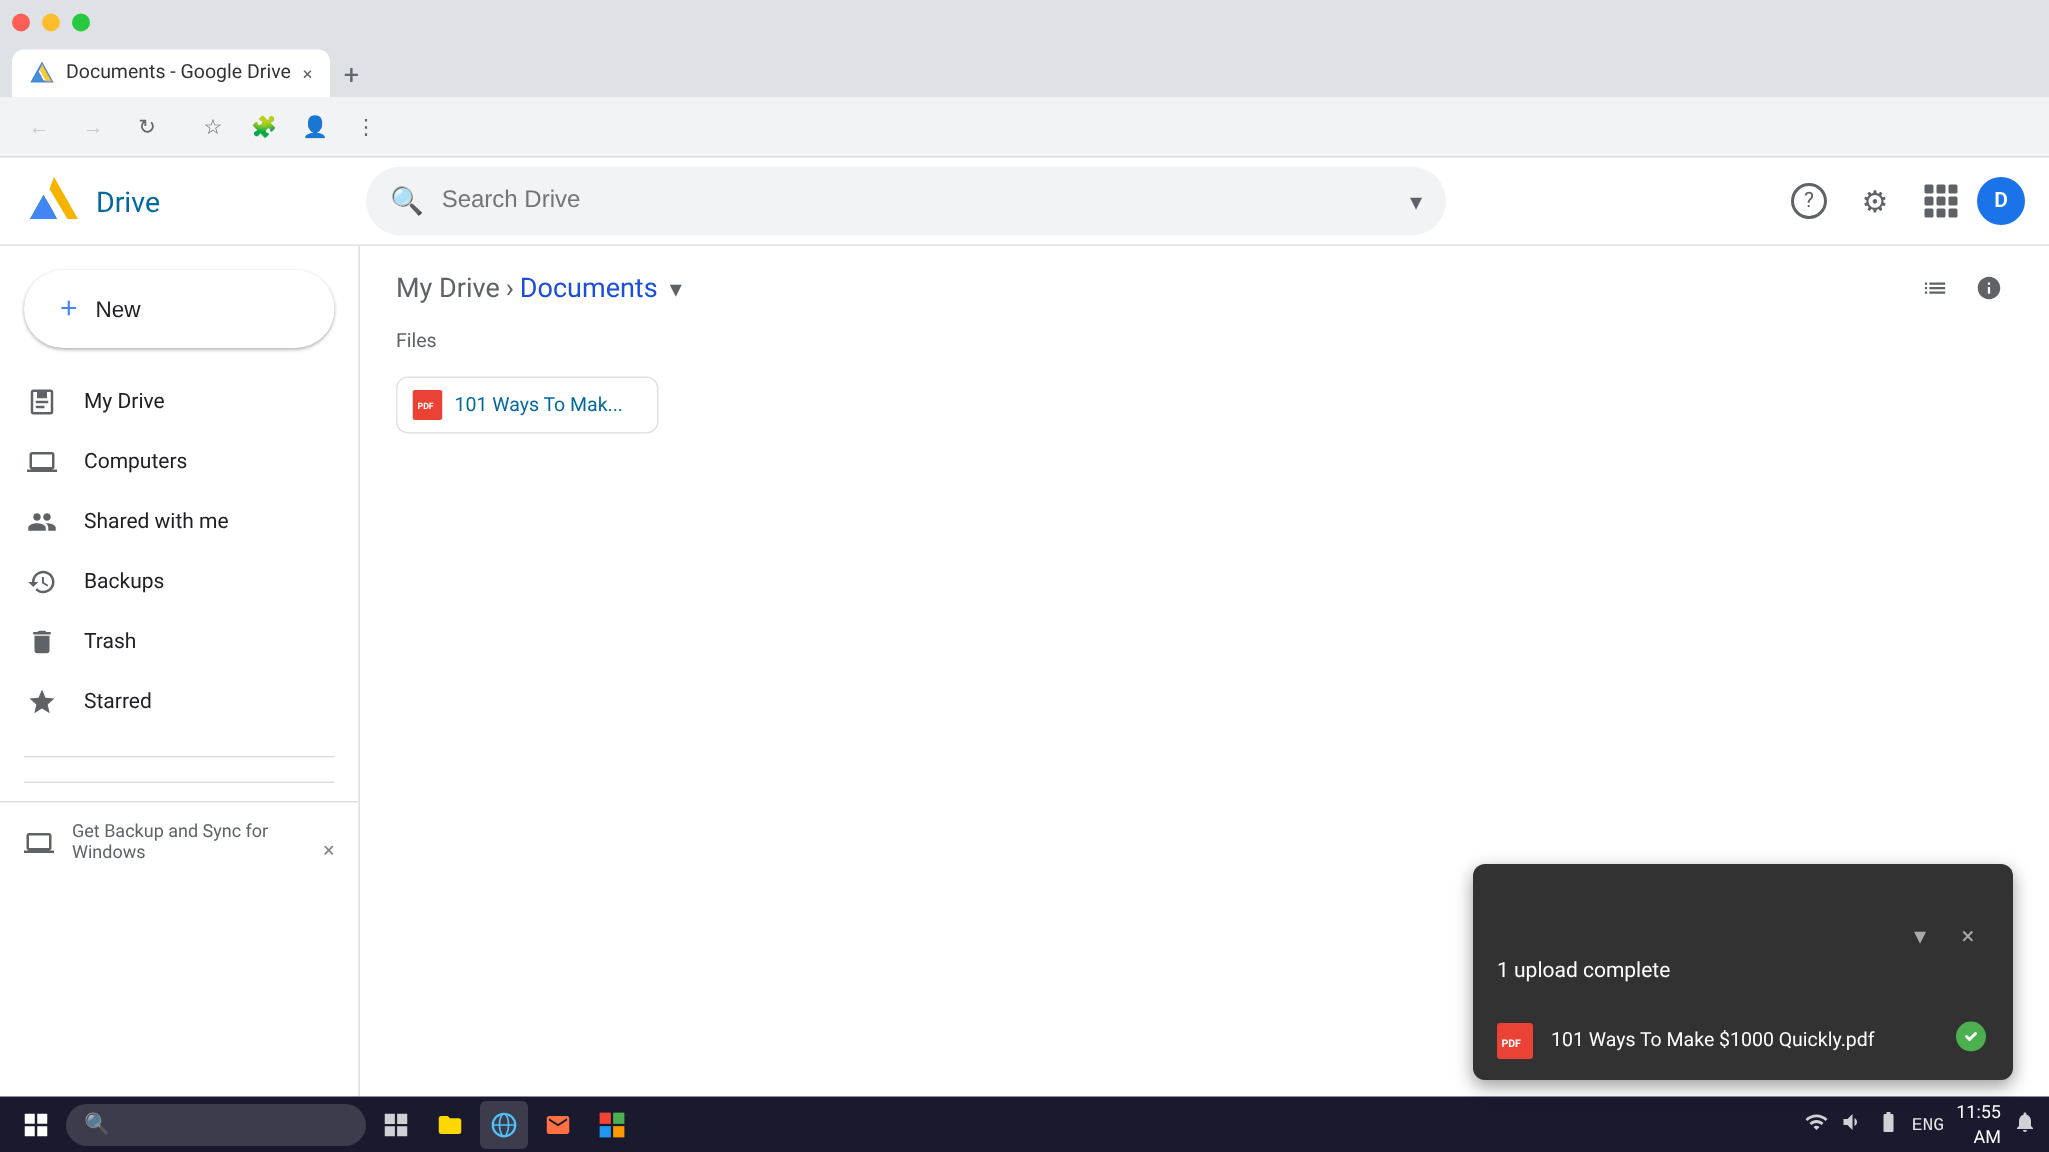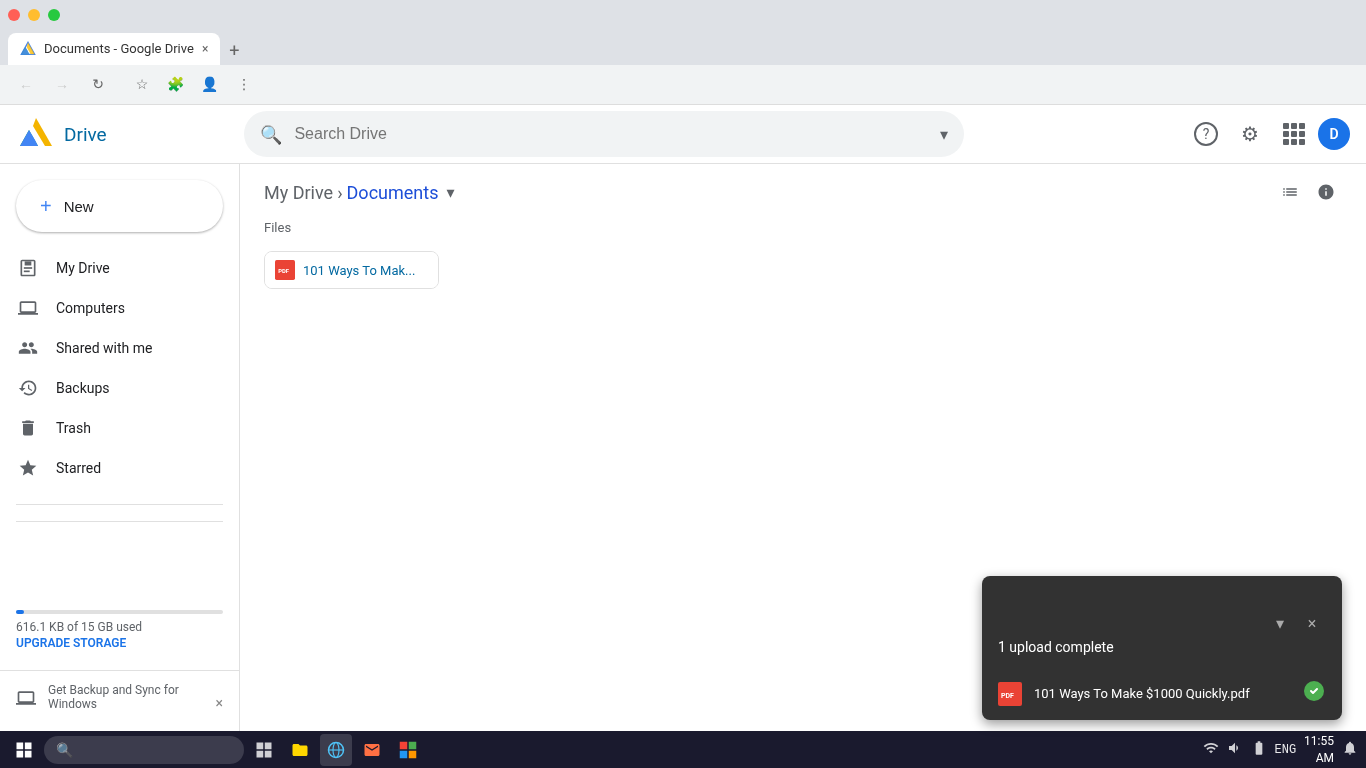--- a/index.html
+++ b/index.html
@@ -235,27 +235,20 @@
           </span>
           <span>Starred</span>
         </div>
       </div>
 
       <div class="sidebar-divider"></div>
 
 
       <div class="sidebar-divider"></div>
 
-      <div class="storage-section">
-        <div class="storage-bar-bg">
-          <div class="storage-bar-fill"></div>
-        </div>
-        <div class="storage-text">616.1 KB of 15 GB used</div>
-        <a class="upgrade-link">UPGRADE STORAGE</a>
-      </div>
 
       <div class="backup-sync">
         <span>
           <svg width="20" height="20" viewBox="0 0 24 24" fill="#5f6368">
               <path d="M20 18c1.1 0 1.99-.9 1.99-2L22 6c0-1.1-.9-2-2-2H4c-1.1 0-2 .9-2 2v10c0 1.1.9 2 2 2H0v2h24v-2h-4zM4 6h16v10H4V6z"></path>
             </svg>
         </span>
         <span style="font-size:12px;color:#5f6368;">Get Backup and Sync for Windows</span>
         <span class="backup-close">×</span>
       </div>

